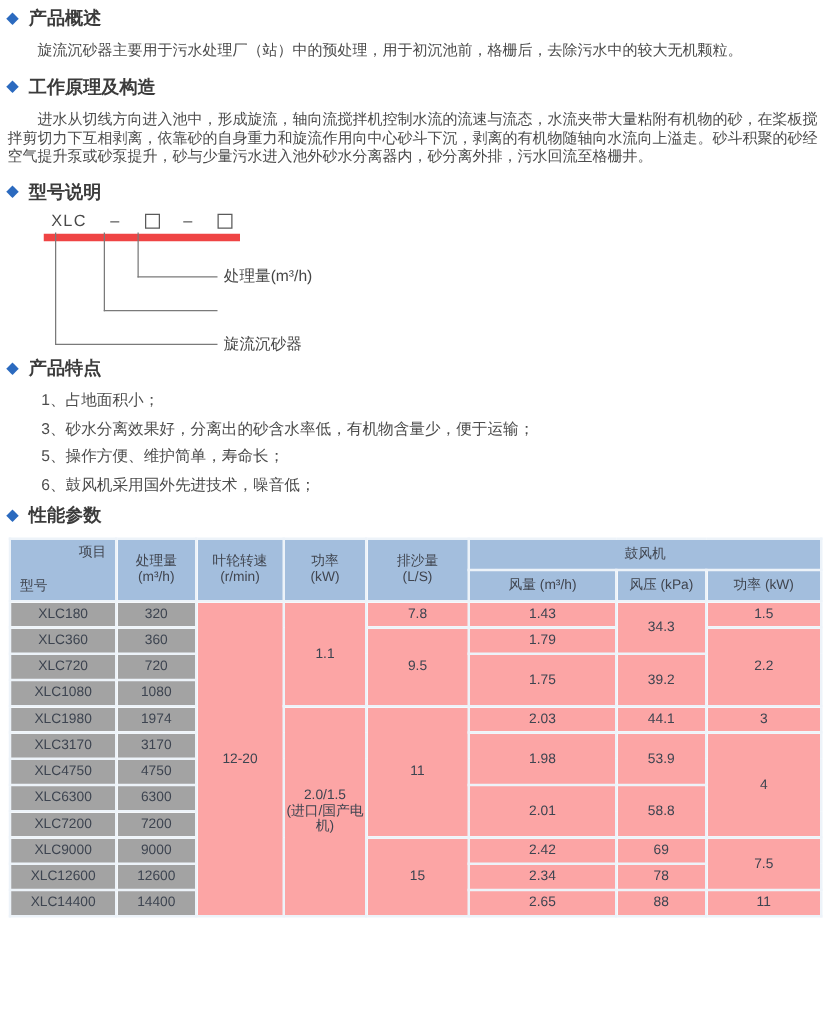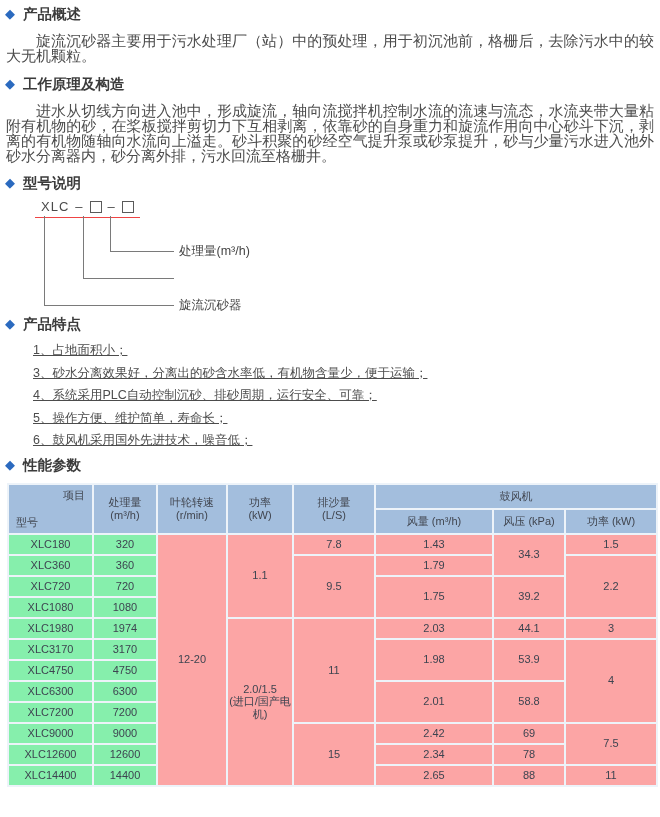--- a/index.html
+++ b/index.html
@@ -13,59 +13,59 @@
   
   .heading{display:flex;align-items:center;gap:8px;font-size:14.5px;font-weight:bold;color:#3b3b3b;}
   .diamond{color:#2b6abf;font-size:13px;line-height:1;transform:translateY(-1px);}
   .h-overview{margin-top:2px;}
   .h-principle{margin-top:12px;}
   .h-model{margin-top:11px;}
   .h-features{margin-top:3px;}
   .h-performance{margin-top:4px;}
 
   
-  .para{font-size:15px;line-height:15px;color:#4c4c4c;text-indent:2em;text-align:justify;margin:9px 1px 0 1px;}
+  .para{font-size:12px;line-height:15px;color:#4c4c4c;text-indent:2em;text-align:justify;margin:9px 1px 0 1px;}
 
   
   .diagram{position:relative;height:113px;margin-top:6px;}
   .code-line{
     position:absolute;left:30px;top:0;
-    display:inline-flex;align-items:center;gap:6px;
+    display:inline-flex;align-items:center;gap:19px;
     font-size:13px;color:#4a4a4a;letter-spacing:1px;
-    border-bottom:1px solid #ef4444;padding:0 6px 3px 6px;
+    border-bottom:6px solid #ef4444;padding:0 6px 3px 6px;
   }
   .code-box{display:inline-block;width:10px;height:10px;border:1.5px solid #5a5a5a;background:#fff;}
   .conn{position:absolute;border-left:1px solid #7a7a7a;border-bottom:1px solid #7a7a7a;}
   .c1{left:39px;top:17px;width:129px;height:89px;}
   .c2{left:78px;top:17px;width:90px;height:62px;}
   .c3{left:105px;top:17px;width:63px;height:35px;}
   .dlabel{position:absolute;left:174px;font-size:12.5px;color:#454545;line-height:16px;}
   .l-capacity{top:44px;}
   .l-suction{top:71px;}
   .l-device{top:98px;}
 
   
   .features-list{margin-top:5px;}
-  .feature-item{margin-left:28px;line-height:22.5px;font-size:12.5px;color:#4c4c4c;text-decoration:underline;}
+  .feature-item{margin-left:28px;line-height:22.5px;font-size:12.5px;color:#4c4c4c;}
 
   
   table.perf{border-collapse:collapse;table-layout:fixed;width:649px;margin:8px 0 0 2px;}
   table.perf th,table.perf td{
     border:2px solid #edf3f9;text-align:center;vertical-align:middle;
     white-space:pre-line;overflow:hidden;
   }
   table.perf th{
     background:#a3bedd;font-weight:normal;font-size:11px;line-height:13px;
     color:#40454f;height:21px;padding:1px 0;
   }
   table.perf td{
     background:#fca5a5;font-size:11px;line-height:12.5px;color:#3d4450;
     height:19px;padding:0;
   }
-  table.perf td.model-col{background:#86efac;}
+  table.perf td.model-col{background:#a3a3a3;}
   th.corner{position:relative;}
   .corner-top{position:absolute;top:4px;right:7px;}
   .corner-bottom{position:absolute;bottom:4px;left:7px;}
 </style>
 </head>
 <body>
 
 <div class="page">
 
   <div class="heading h-overview">
@@ -99,21 +99,20 @@
     <div class="dlabel l-device">旋流沉砂器</div>
   </div>
 
   <div class="heading h-features">
     <span class="diamond">◆</span>
     <span>产品特点</span>
   </div>
   <div class="features-list">
     <div class="feature-item">1、占地面积小；</div>
     <div class="feature-item">3、砂水分离效果好，分离出的砂含水率低，有机物含量少，便于运输；</div>
-    <div class="feature-item">4、系统采用PLC自动控制沉砂、排砂周期，运行安全、可靠；</div>
     <div class="feature-item">5、操作方便、维护简单，寿命长；</div>
     <div class="feature-item">6、鼓风机采用国外先进技术，噪音低；</div>
   </div>
 
   <div class="heading h-performance">
     <span class="diamond">◆</span>
     <span>性能参数</span>
   </div>
 
   <table class="perf">

